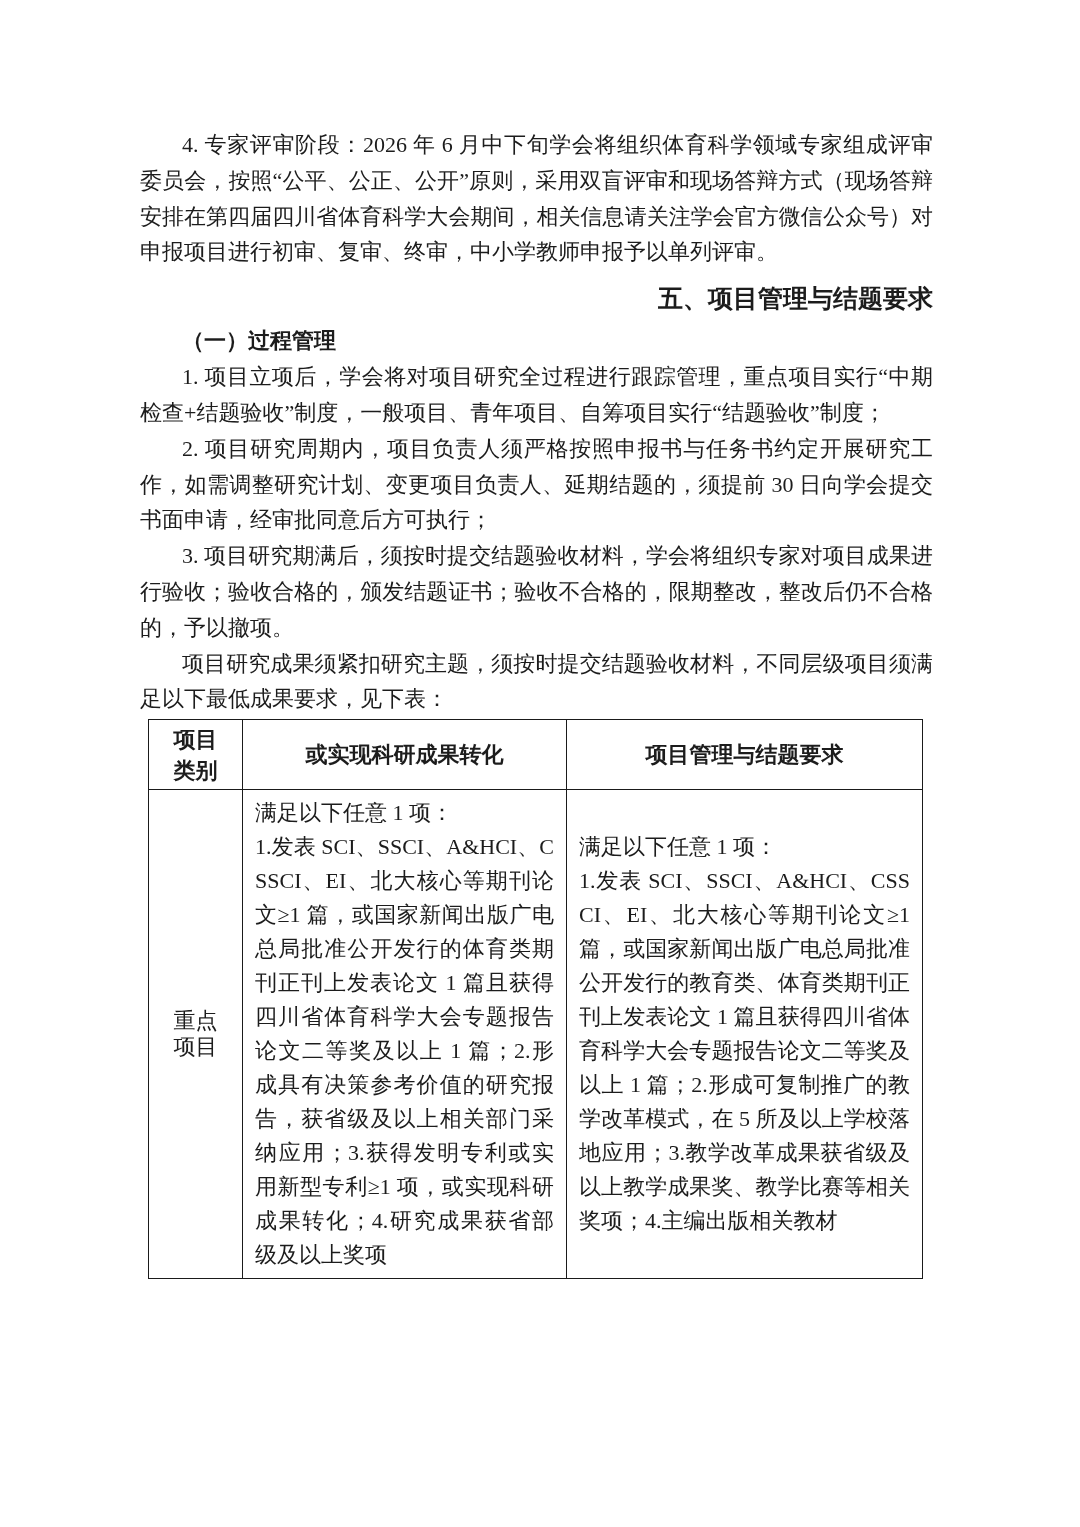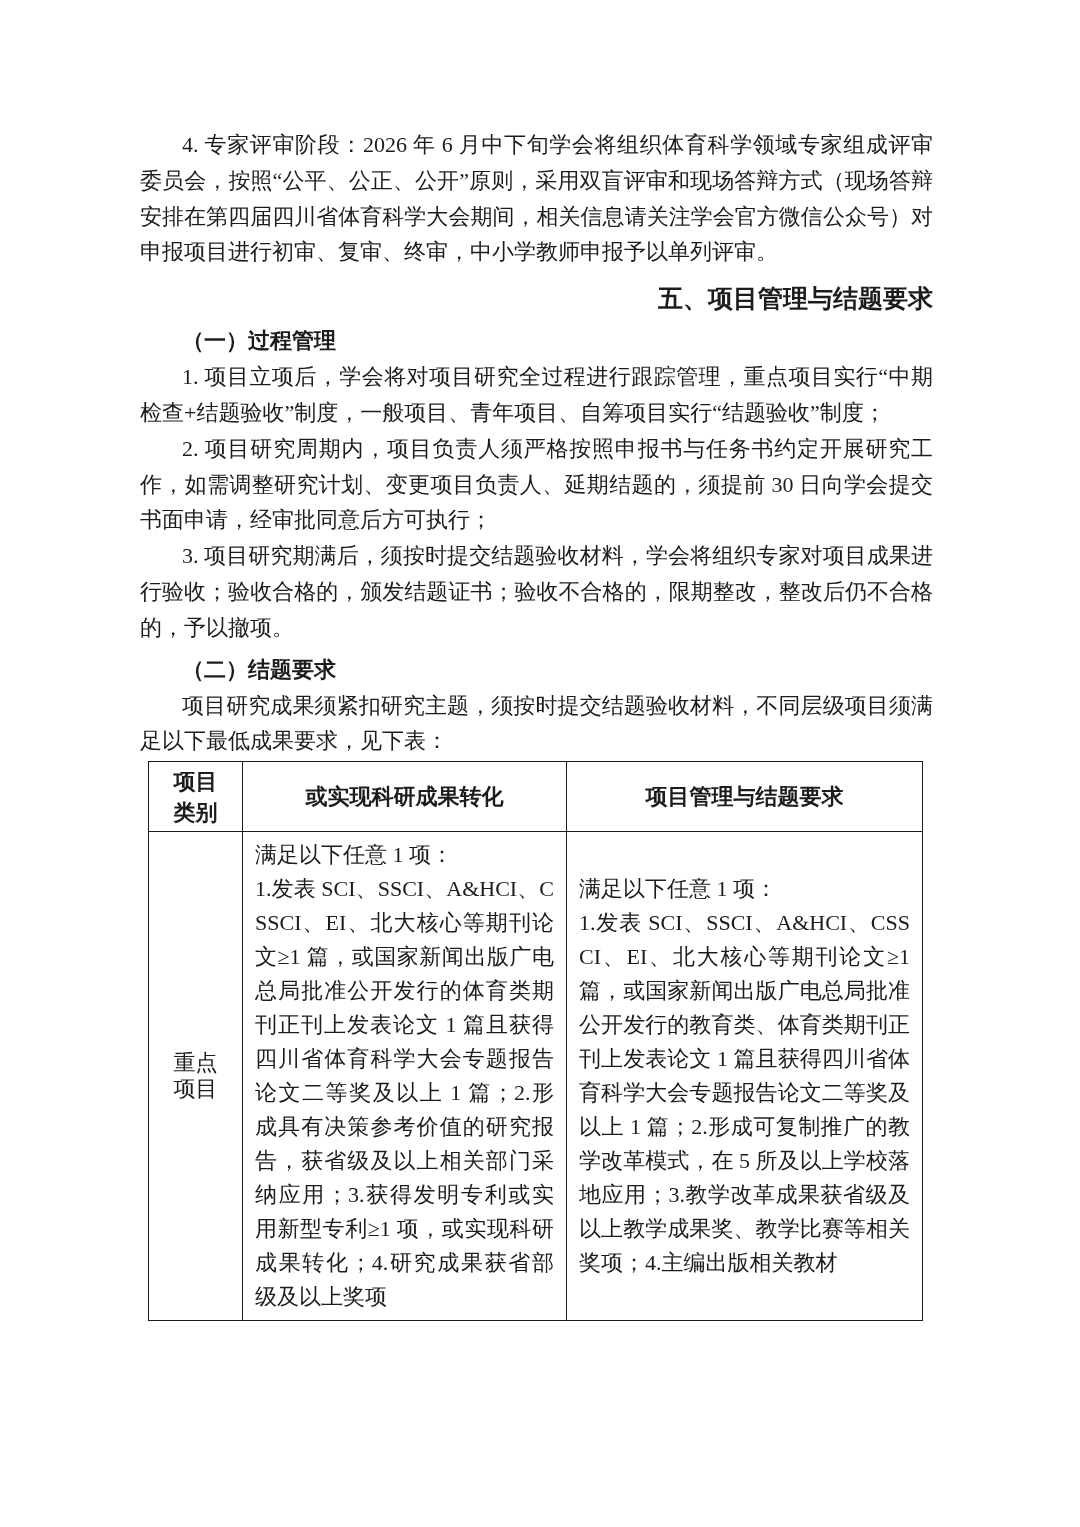--- a/index.html
+++ b/index.html
@@ -92,21 +92,20 @@
     <h1 class="sec">五、项目管理与结题要求</h1>
 
     <h2 class="sub">（一）过程管理</h2>
 
     <p class="body">1. 项目立项后，学会将对项目研究全过程进行跟踪管理，重点项目实行“中期检查+结题验收”制度，一般项目、青年项目、自筹项目实行“结题验收”制度；</p>
 
     <p class="body">2. 项目研究周期内，项目负责人须严格按照申报书与任务书约定开展研究工作，如需调整研究计划、变更项目负责人、延期结题的，须提前 30 日向学会提交书面申请，经审批同意后方可执行；</p>
 
     <p class="body">3. 项目研究期满后，须按时提交结题验收材料，学会将组织专家对项目成果进行验收；验收合格的，颁发结题证书；验收不合格的，限期整改，整改后仍不合格的，予以撤项。</p>
 
-    <h2 class="sub">（二）结题要求</h2>
 
     <p class="body">项目研究成果须紧扣研究主题，须按时提交结题验收材料，不同层级项目须满足以下最低成果要求，见下表：</p>
 
     <table class="results">
       <colgroup>
         <col style="width:94px">
         <col style="width:324px">
         <col style="width:356px">
       </colgroup>
       <tbody>

